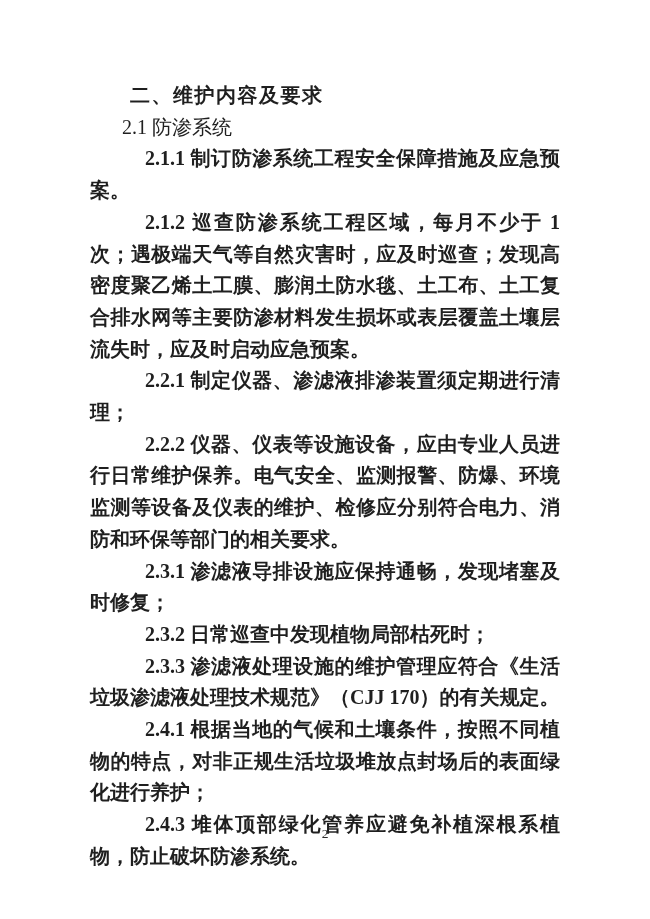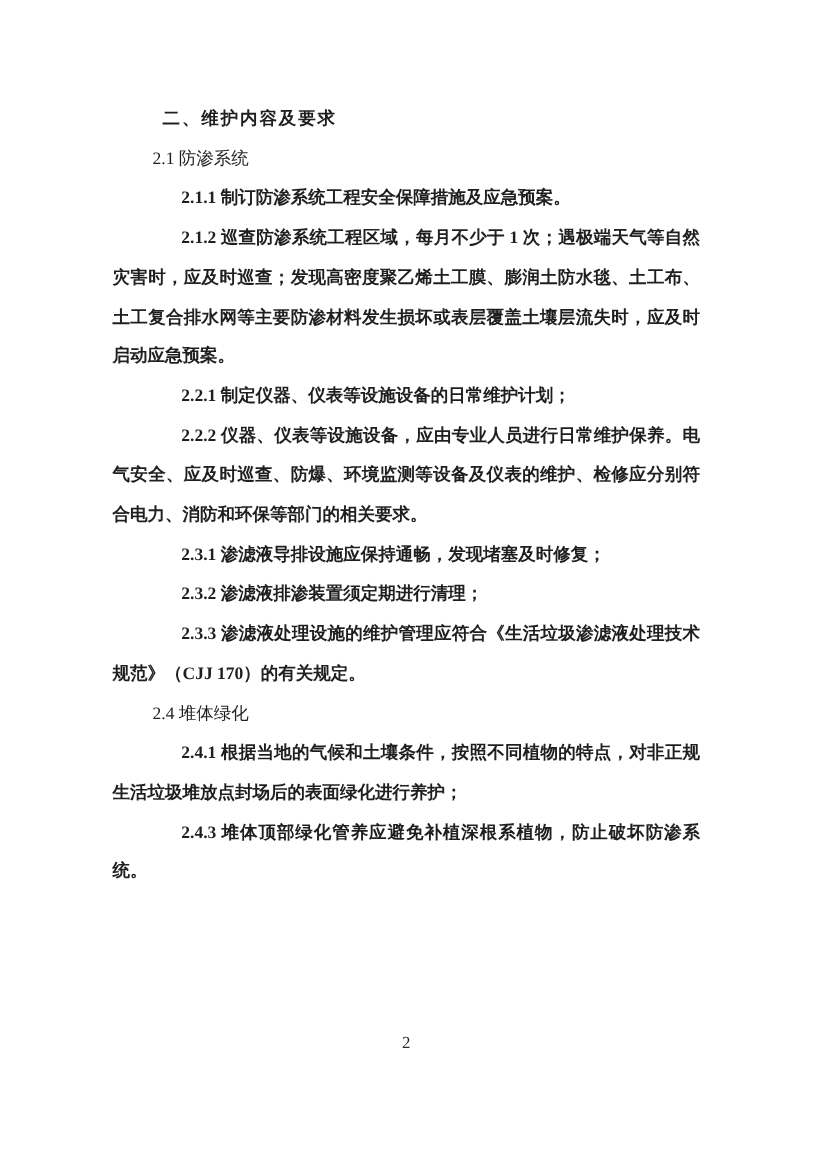--- a/index.html
+++ b/index.html
@@ -26,21 +26,21 @@
     margin: 0;
     padding-left: 40px;
     font-size: 17px;
     font-weight: bold;
     line-height: 31.7px;
     letter-spacing: 1.5px;
     text-align: left;
   }
   .content p {
     margin: 0;
-    font-size: 14px;
+    font-size: 20px;
     line-height: 31.7px;
     text-align: justify;
   }
   .sec-heading {
     text-indent: 32px;
   }
   .clause {
     text-indent: 55px;
     font-weight: bold;
   }
@@ -58,24 +58,23 @@
 </head>
 <body>
 
 <div class="page">
   <div class="content">
     <p class="doc-title">二、维护内容及要求</p>
     <div id="sections">
         <p class="sec-heading">2.1 防渗系统</p>
         <p class="clause">2.1.1 制订防渗系统工程安全保障措施及应急预案。</p>
         <p class="clause">2.1.2 巡查防渗系统工程区域，每月不少于 1 次；遇极端天气等自然灾害时，应及时巡查；发现高密度聚乙烯土工膜、膨润土防水毯、土工布、土工复合排水网等主要防渗材料发生损坏或表层覆盖土壤层流失时，应及时启动应急预案。</p>
-        <p class="clause">2.2.1 制定仪器、仪表等设施设备的日常维护计划；</p>
-        <p class="clause">2.2.2 仪器、仪表等设施设备，应由专业人员进行日常维护保养。电气安全、应及时巡查、防爆、环境监测等设备及仪表的维护、检修应分别符合电力、消防和环保等部门的相关要求。</p>
+        <p class="clause">2.2.1 制定仪器、渗滤液排渗装置须定期进行清理；</p>
+        <p class="clause">2.2.2 仪器、仪表等设施设备，应由专业人员进行日常维护保养。电气安全、监测报警、防爆、环境监测等设备及仪表的维护、检修应分别符合电力、消防和环保等部门的相关要求。</p>
         <p class="clause">2.3.1 渗滤液导排设施应保持通畅，发现堵塞及时修复；</p>
-        <p class="clause">2.3.2 渗滤液排渗装置须定期进行清理；</p>
+        <p class="clause">2.3.2 日常巡查中发现植物局部枯死时；</p>
         <p class="clause">2.3.3 渗滤液处理设施的维护管理应符合《生活垃圾渗滤液处理技术规范》（CJJ 170）的有关规定。</p>
-        <p class="sec-heading">2.4 堆体绿化</p>
         <p class="clause">2.4.1 根据当地的气候和土壤条件，按照不同植物的特点，对非正规生活垃圾堆放点封场后的表面绿化进行养护；</p>
         <p class="clause">2.4.3 堆体顶部绿化管养应避免补植深根系植物，防止破坏防渗系统。</p>
       </div>
   </div>
   <div class="page-number">2</div>
 </div>
 
 </body></html>

